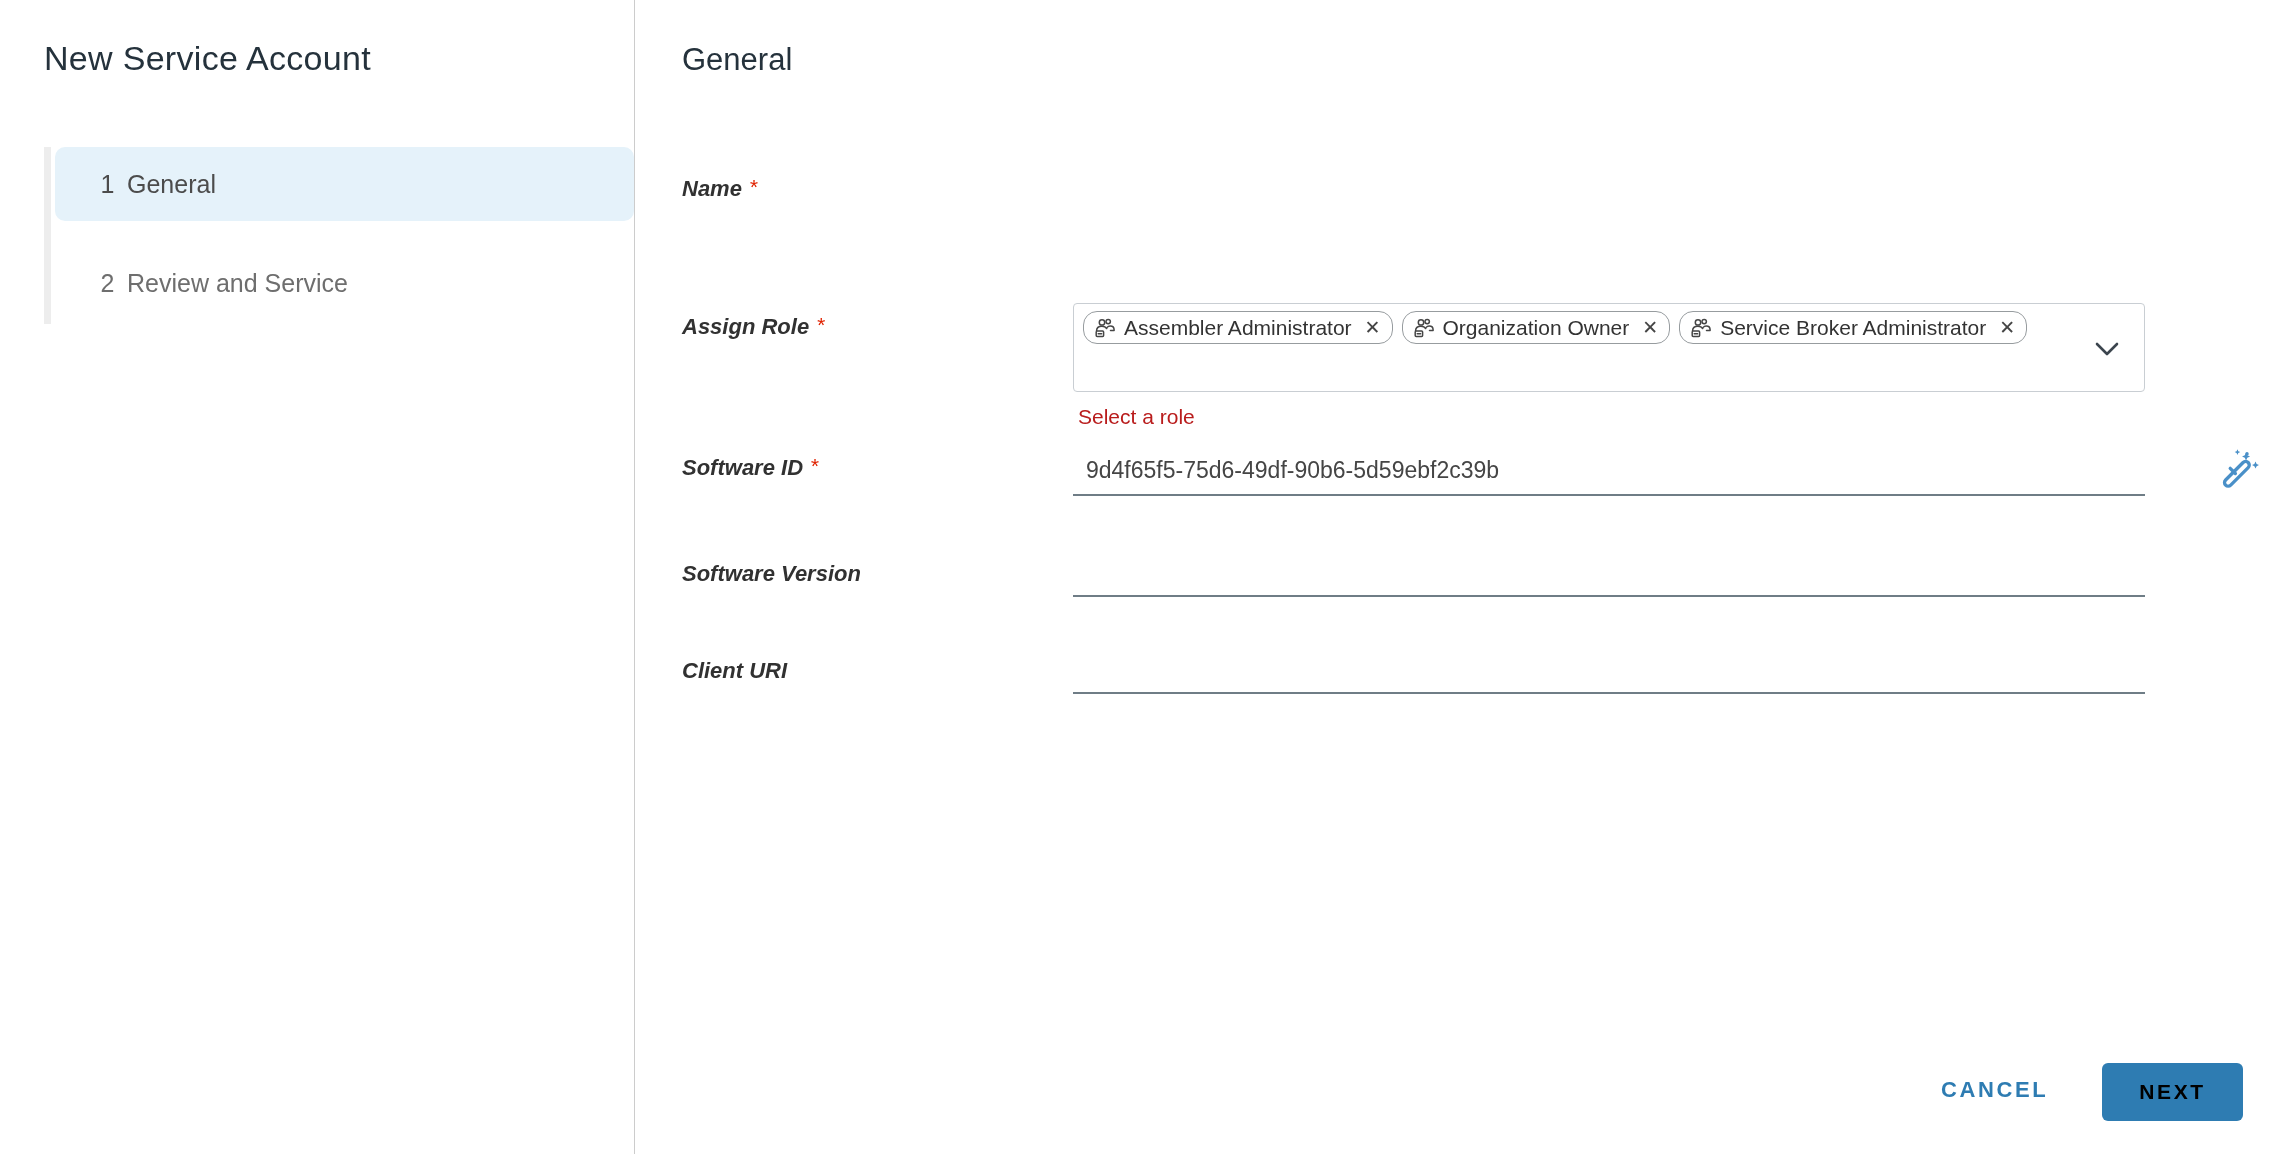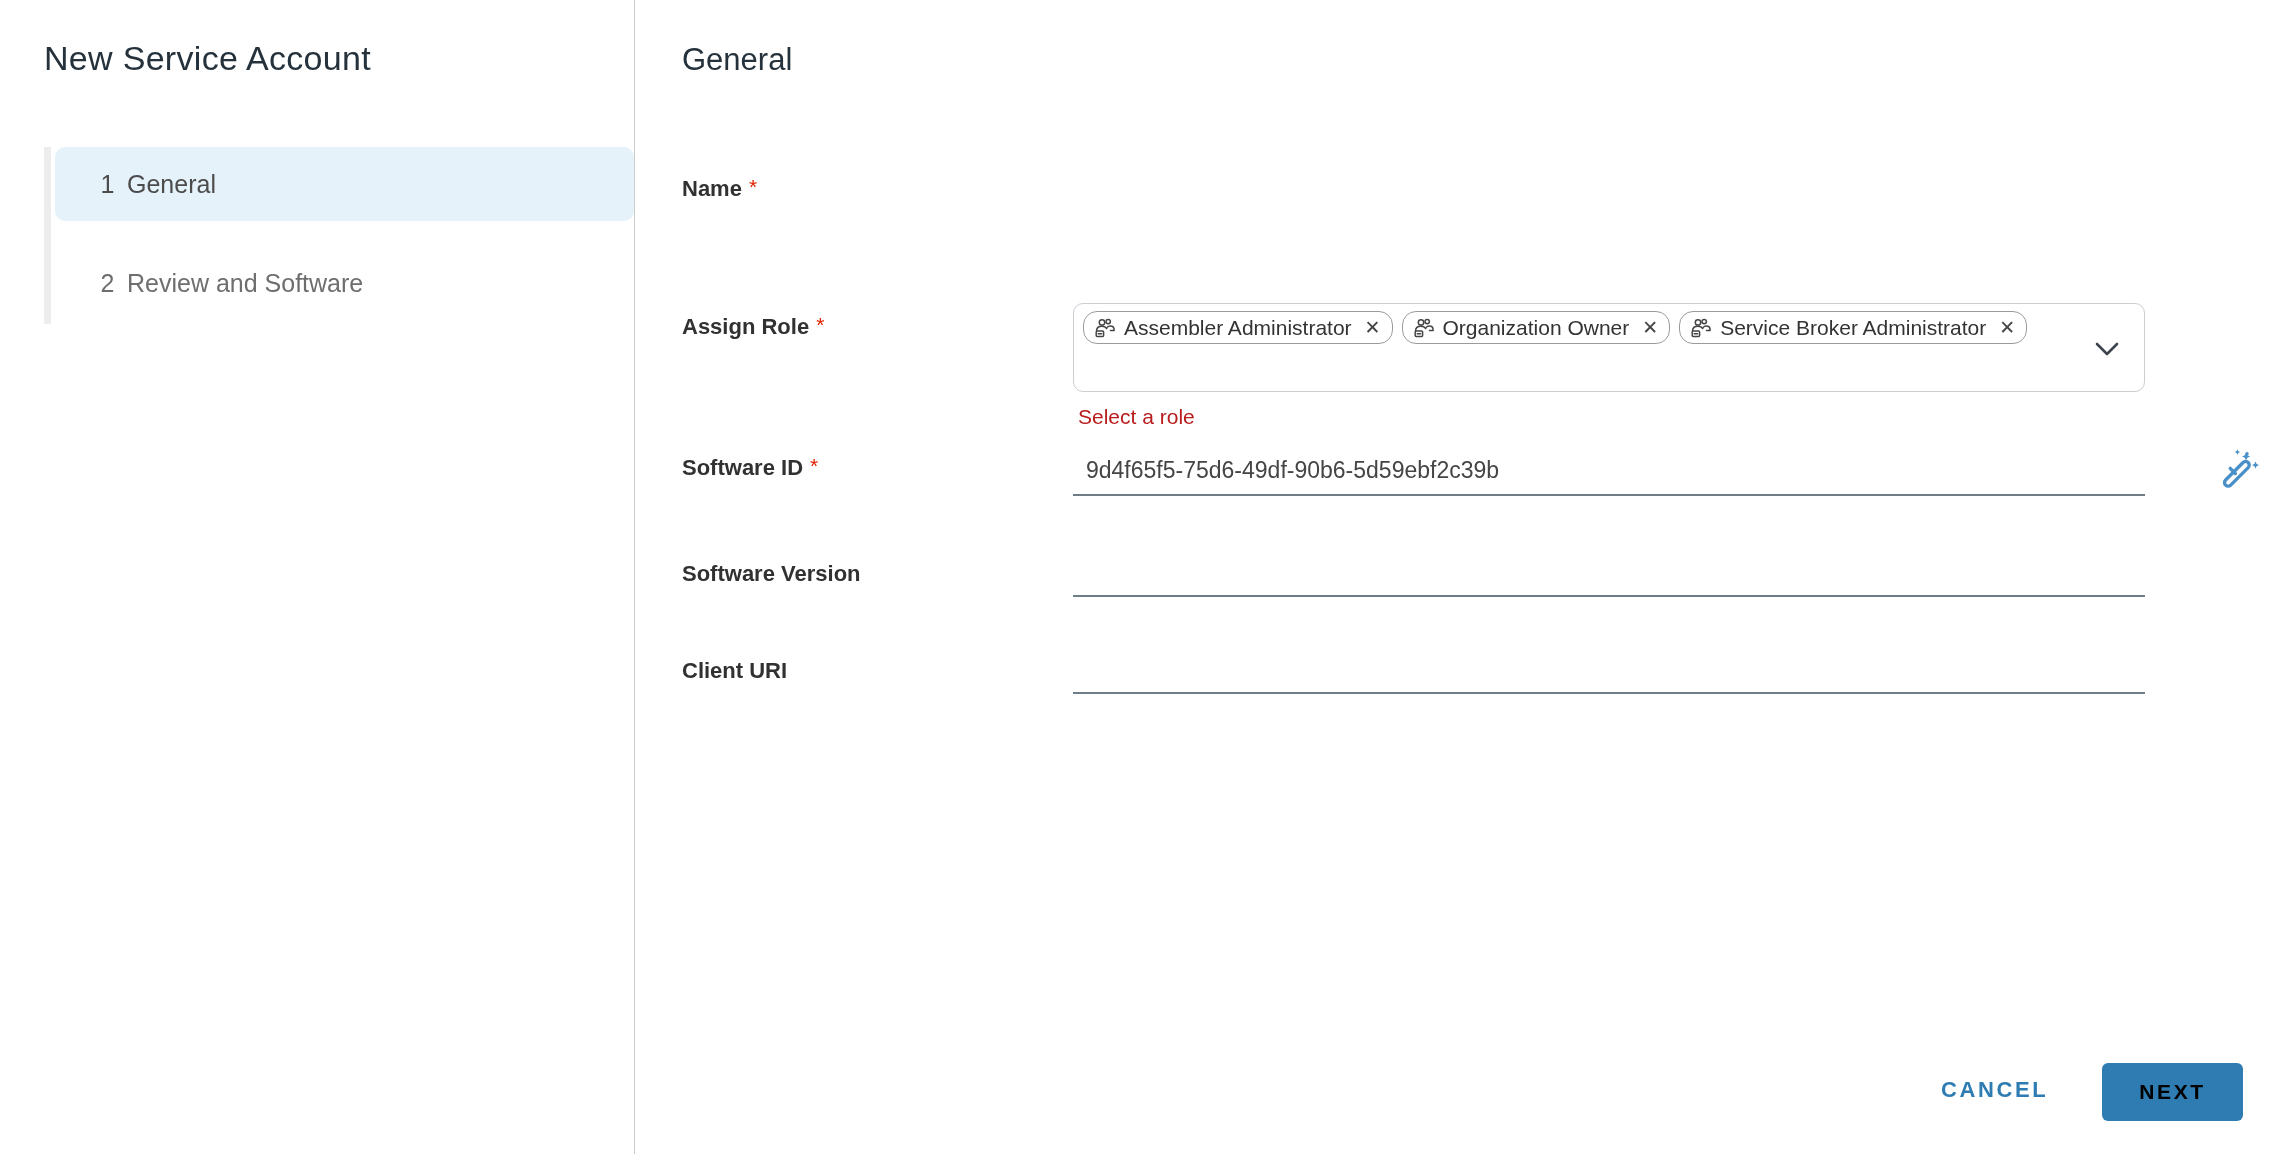--- a/index.html
+++ b/index.html
@@ -12,40 +12,40 @@
   .dialog-title{position:absolute;left:44px;top:36px;margin:0;font-size:34px;line-height:44px;font-weight:500;color:#25323c;letter-spacing:.3px;}
   .step-track{position:absolute;left:44px;top:147px;width:7px;height:177px;background:#ededed;}
   .step{position:absolute;left:55px;width:579px;height:74px;display:flex;align-items:center;font-size:25px;cursor:pointer;}
   .step-1{top:147px;background:#e5f2fa;border-radius:10px;color:#4c4c4c;}
   .step-2{top:253px;height:60px;color:#6e6e6e;background:transparent;}
   .step-num{margin-left:33px;width:39px;flex:0 0 auto;}
   .step-label{white-space:nowrap;}
   
   .right-pane{position:absolute;left:635px;top:0;width:1641px;height:1154px;}
   .section-title{position:absolute;left:47px;top:40px;margin:0;font-size:31px;line-height:40px;font-weight:500;color:#25323c;}
-  .field-label{position:absolute;left:47px;font-size:22px;line-height:26px;font-weight:700;color:#313131;white-space:nowrap;}
+  .field-label{position:absolute;left:47px;font-size:22px;line-height:26px;font-weight:700;color:#313131;white-space:nowrap;font-style:italic;}
   .req{color:#e02200;font-weight:400;font-size:21px;position:relative;top:-2px;margin-left:7px;}
   .lbl-name{top:176px;}
   .lbl-role{top:314px;}
   .lbl-swid{top:455px;}
   .lbl-swver{top:561px;}
   .lbl-uri{top:658px;}
   .underline-input{
     position:absolute;left:438px;width:1072px;height:46px;box-sizing:border-box;
     border:none;border-bottom:2px solid #6f7d86;background:transparent;outline:none;
     font-family:inherit;font-size:23px;color:#454545;padding:0 6px 4px 13px;border-radius:0;
   }
   .inp-name{top:166px;}
   .inp-swid{top:450px;}
   .inp-swver{top:552px;height:45px;}
   .inp-uri{top:649px;height:45px;}
   
   .role-box{
     position:absolute;left:438px;top:303px;width:1072px;height:89px;box-sizing:border-box;
-    border:1px solid #c9ced3;border-radius:10px;background:#fff;cursor:pointer;
+    border:1px solid #c9ced3;border-radius:4px;background:#fff;cursor:pointer;
     padding:7px 70px 7px 9px;display:flex;flex-wrap:wrap;align-content:flex-start;gap:6px 9px;
   }
   .chip{
     display:inline-flex;align-items:center;height:33px;box-sizing:border-box;
     border:1px solid #979c9f;border-radius:14px;background:#fff;padding:0 10px 0 8px;gap:8px;
   }
   .chip-label{font-size:21px;color:#333;white-space:nowrap;}
   .chip-close{
     border:none;background:none;padding:0 1px;margin-left:4px;font-size:19px;line-height:19px;
     color:#454545;cursor:pointer;font-family:inherit;
@@ -76,21 +76,21 @@
 
     <div class="step-track"></div>
 
     <div class="step step-1">
       <span class="step-num">1</span>
       <span class="step-label">General</span>
     </div>
 
     <div class="step step-2">
       <span class="step-num">2</span>
-      <span class="step-label">Review and Software</span>
+      <span class="step-label">Review and Service</span>
     </div>
   </div>
 
   <div class="right-pane">
     <h2 class="section-title">General</h2>
 
     <div class="field-label lbl-name">
       <span>Name</span><span class="req">*</span>
     </div>
 

